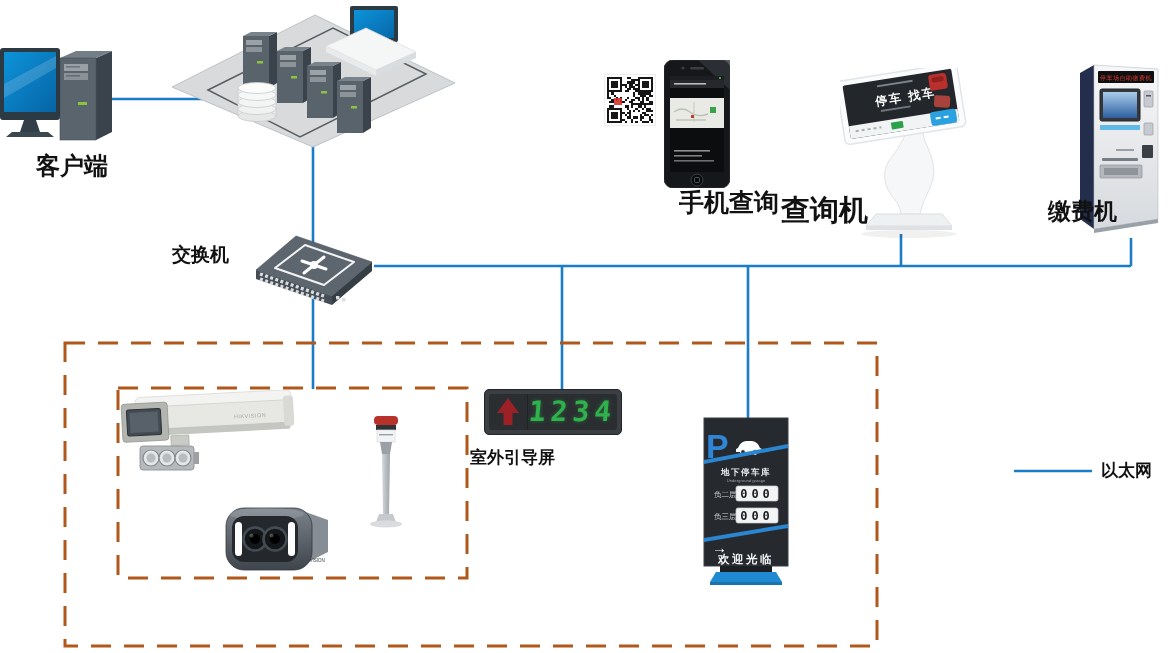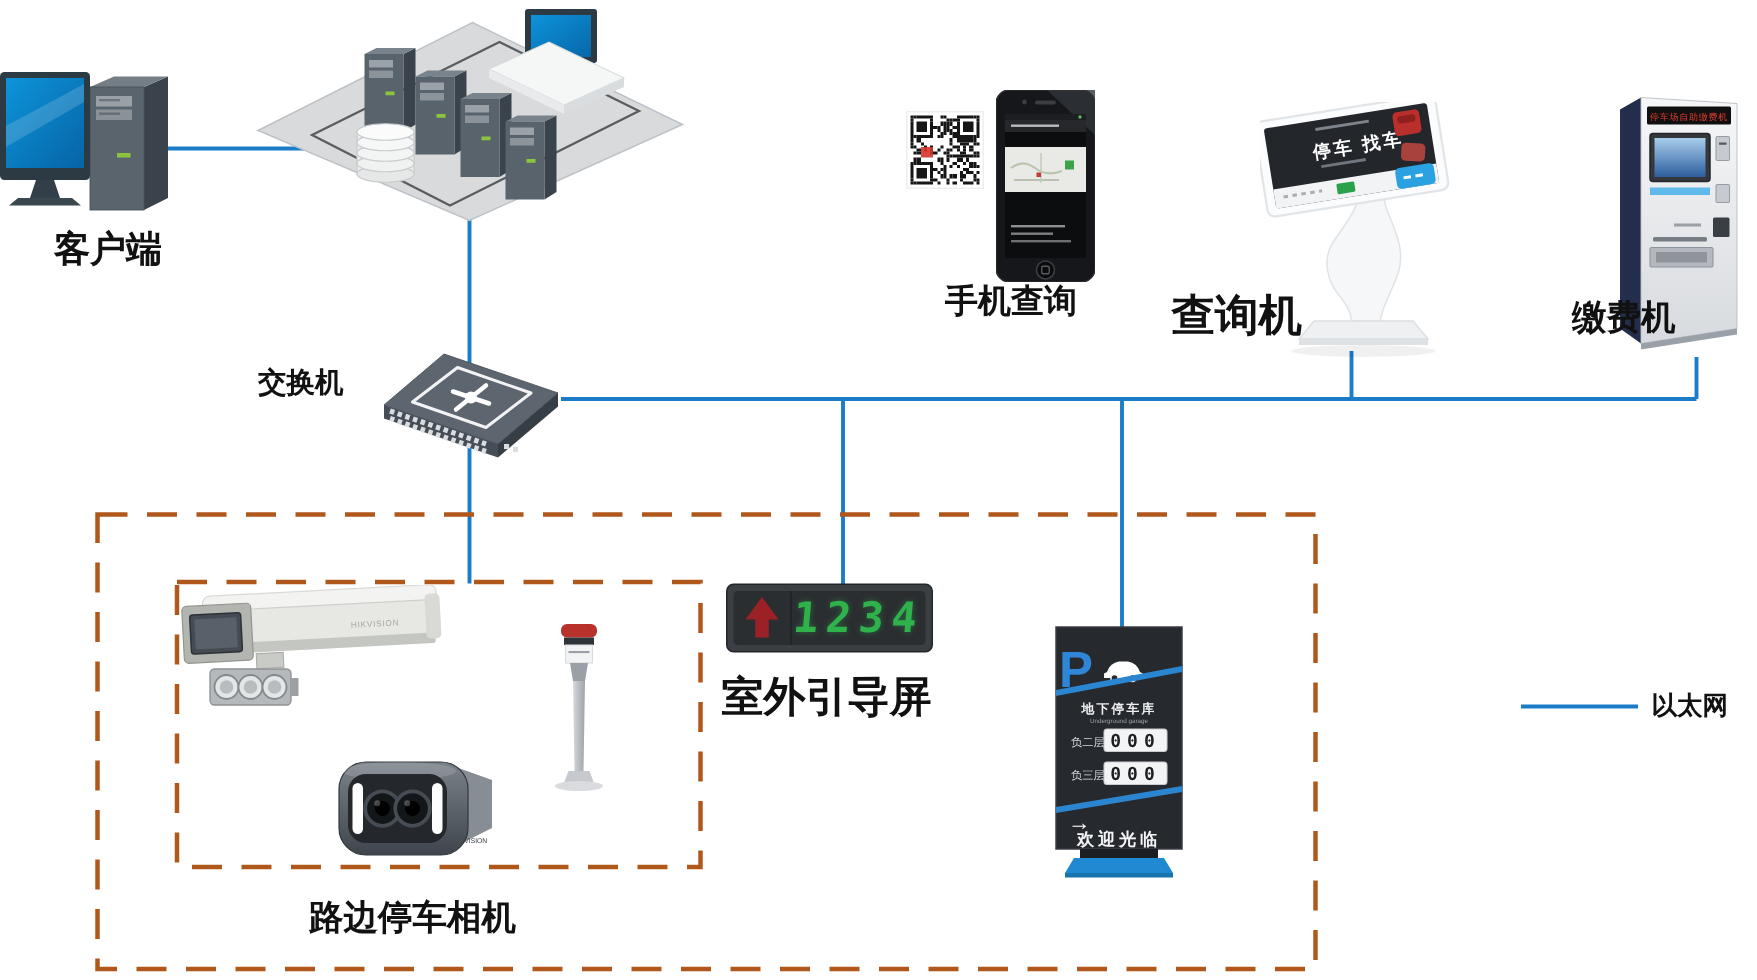--- a/index.html
+++ b/index.html
@@ -624,21 +624,21 @@
       <path d="M30 42 v20" stroke="#c3cbb8" stroke-width="1" fill="none"></path>
       <rect x="46" y="47" width="6" height="6" fill="#3aa34a"></rect>
       <rect x="27" y="55" width="3" height="3" fill="#c23b32"></rect>
       <rect x="10" y="90" width="36" height="1.6" fill="#8d9093"></rect>
       <rect x="10" y="95" width="28" height="1.6" fill="#7d8083"></rect>
       <rect x="10" y="100" width="40" height="1.6" fill="#6d7073"></rect>
     </g>
     <circle cx="33" cy="120" r="6" fill="#0a0b0c" stroke="#3c4044" stroke-width="1"></circle>
     <rect x="30.5" y="117.5" width="5" height="5" rx="1" fill="none" stroke="#5a5e63" stroke-width="0.9"></rect>
   </svg>
-  <div class="lbl" style="left:630px;top:186px;font-size:22px">手机查询</div>
+  <div class="lbl" style="left:679px;top:186px;font-size:25px">手机查询</div>
 
   <svg class="abs" style="left:840px;top:68px" width="130" height="172" viewBox="0 0 130 172">
     <ellipse cx="69" cy="166" rx="48" ry="4" fill="rgba(0,0,0,0.06)"></ellipse>
     <path d="M66 64 C58 88 42 92 45 112 C47 128 60 132 61 146 L80 146 C84 126 97 116 93 96 C90 80 82 72 83 62 Z" fill="#f6f7f8" stroke="#e0e3e6" stroke-width="1"></path>
     <polygon points="36,146 102,146 112,158 26,158" fill="#eef0f2" stroke="#dcdfe2" stroke-width="1"></polygon>
     <rect x="26" y="158" width="86" height="4" fill="#dfe2e5"></rect>
     <g transform="rotate(-9 60 36)">
       <rect x="0" y="4" width="122" height="64" rx="5" fill="#fbfcfd" stroke="#e2e5e8" stroke-width="1.5"></rect>
       <rect x="6" y="9" width="110" height="54" rx="2" fill="#23262b"></rect>
       <rect x="40" y="14" width="36" height="2" fill="#7e848c"></rect>
@@ -689,21 +689,21 @@
   <div class="led-panel">
     <div class="led-inner">
       <div class="led-arrow-cell">
         <svg width="30" height="34" viewBox="0 0 30 34">
           <polygon points="15,3 26,18 19.5,18 19.5,30 10.5,30 10.5,18 4,18" fill="#9c2127"></polygon>
         </svg>
       </div>
       <div class="led-digits">1234</div>
     </div>
   </div>
-  <div class="lbl" style="left:481px;top:446px;font-size:28px">室外引导屏</div>
+  <div class="lbl" style="left:470px;top:446px;font-size:17px">室外引导屏</div>
 
   <svg class="abs" style="left:116px;top:390px" width="182" height="86" viewBox="0 0 182 86">
     <g transform="rotate(-3 90 30)">
       <rect x="20" y="4" width="156" height="12" rx="5" fill="#f3f4f1" stroke="#d9dad6" stroke-width="0.8"></rect>
       <rect x="24" y="14" width="152" height="26" rx="4" fill="#e7e8e4" stroke="#cfd0cc" stroke-width="0.8"></rect>
       <rect x="24" y="36" width="150" height="7" rx="2" fill="#c4c6c1"></rect>
       <rect x="168" y="10" width="10" height="30" rx="3" fill="#d9dad6"></rect>
       <rect x="6" y="10" width="46" height="38" rx="3" fill="#b3b5b0" stroke="#94968f" stroke-width="0.8"></rect>
       <rect x="11" y="16" width="34" height="26" rx="2" fill="#454b52" stroke="#2d3238" stroke-width="1"></rect>
       <rect x="14" y="19" width="28" height="20" fill="#5d6670" opacity="0.8"></rect>
@@ -754,21 +754,20 @@
     </defs>
     <rect x="8" y="2" width="24" height="9" rx="4" fill="#b8322b"></rect>
     <rect x="10" y="11" width="20" height="5" fill="#2e3338"></rect>
     <rect x="11" y="16" width="18" height="12" fill="#f2f3f4" stroke="#d8dadd" stroke-width="0.7"></rect>
     <rect x="13" y="20" width="14" height="1.4" fill="#9aa0a6"></rect>
     <polygon points="14,28 26,28 24,40 16,40" fill="#9aa0a6"></polygon>
     <polygon points="16,40 24,40 23,100 17,100" fill="url(#polg)"></polygon>
     <polygon points="13,100 27,100 30,108 10,108" fill="#c6c9cd"></polygon>
     <ellipse cx="20" cy="110" rx="16" ry="3.4" fill="#d9dbde"></ellipse>
   </svg>
-  <div class="lbl" style="left:206px;top:596px;font-size:23px">路边停车相机</div>
 
   <svg class="abs" style="left:690px;top:414px" width="118" height="172" viewBox="0 0 118 172">
     <rect x="14" y="4" width="84" height="148" fill="#26292e" stroke="#3a3e44" stroke-width="1"></rect>
     <text x="16" y="44" font-size="34" font-weight="bold" fill="#2f86d6">P</text>
     <g transform="translate(46,24)">
       <path d="M2 10 Q4 4 10 3 L16 3 Q22 4 24 10 L26 11 L26 14 L0 14 L0 11 Z" fill="#ffffff"></path>
       <circle cx="7" cy="14" r="2.4" fill="#26292e" stroke="#ffffff" stroke-width="1"></circle>
       <circle cx="19" cy="14" r="2.4" fill="#26292e" stroke="#ffffff" stroke-width="1"></circle>
     </g>
     <polygon points="14,46 98,30 98,34 14,50" fill="#2b86d2"></polygon>

